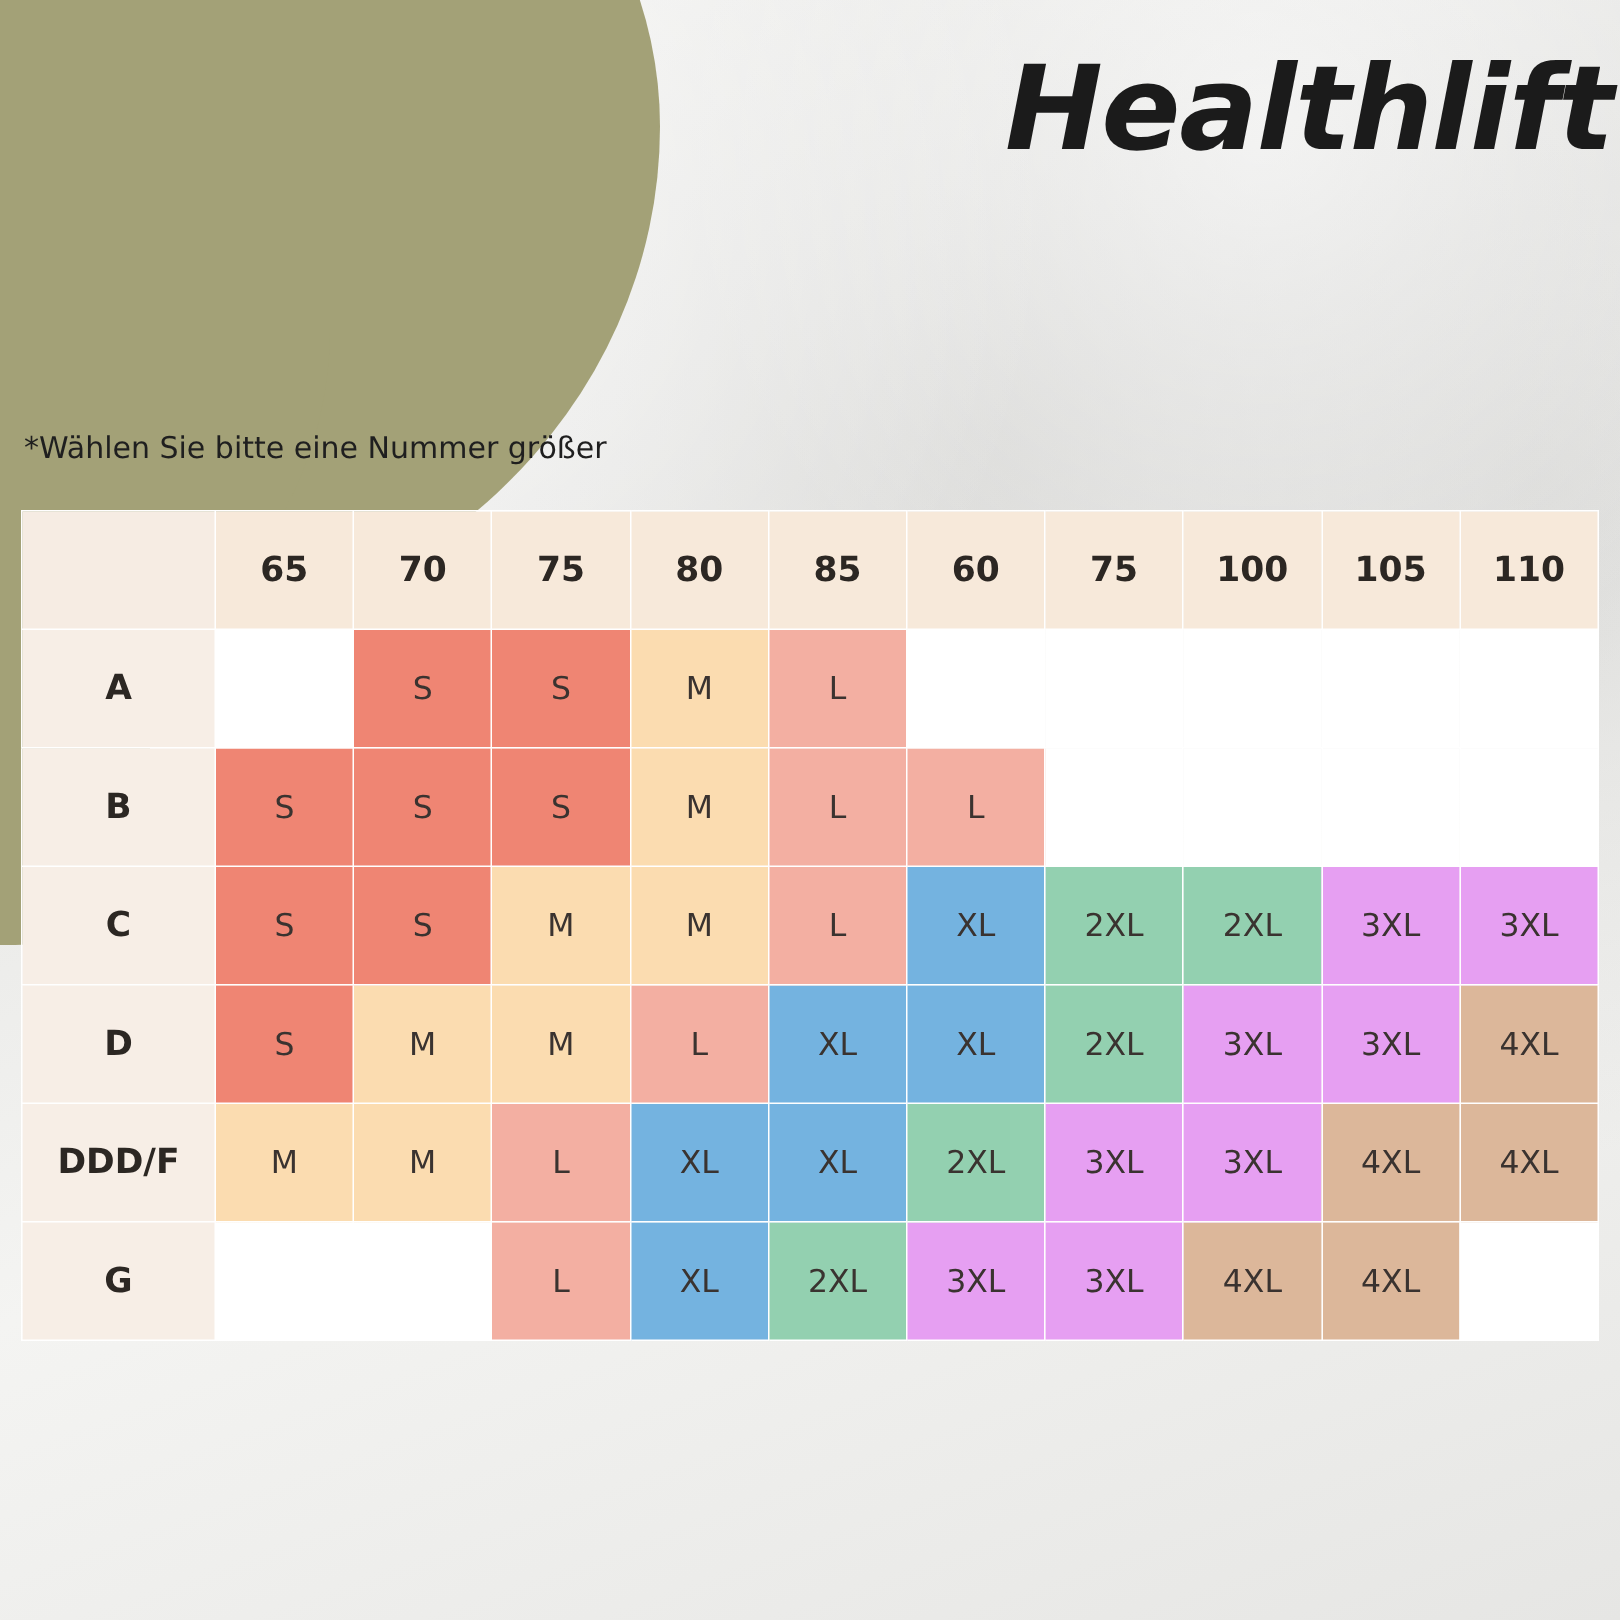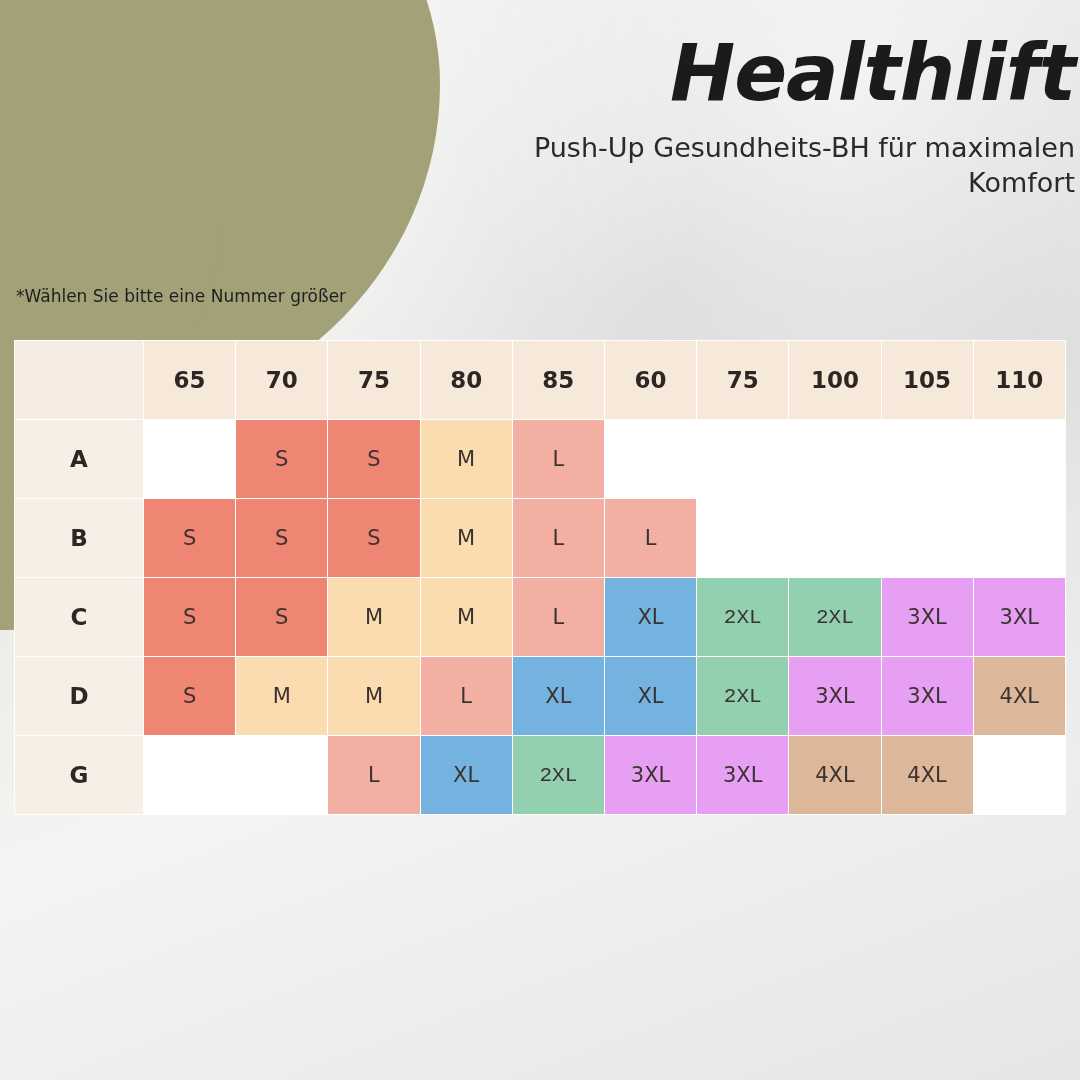--- a/index.html
+++ b/index.html
@@ -81,21 +81,21 @@
     font-size: 27px;
     line-height: 1.3;
     color: #2a2a2a;
     font-family: "DejaVu Sans", sans-serif;
   }
 
   .note {
     position: absolute;
     left: 16px;
     top: 286px;
-    font-size: 17px;
+    font-size: 20px;
     color: #1f1f1f;
   }
 
   
   .table-wrap {
     position: absolute;
     left: 14px;
     top: 340px;
     width: 1044px;
   }
@@ -125,37 +125,35 @@
     background: #f7eee6;
     font-weight: 700;
     font-size: 23px;
     color: #2c2723;
   }
   .c-empty { background: #ffffff; }
   .c-S  { background: #ef8573; }
   .c-M  { background: #fbdcb0; }
   .c-L  { background: #f3afa2; }
   .c-XL { background: #74b3e0; }
-  .c-2XL{ background: #93d0b0; font-family: Liberation Mono, monospace; }
+  .c-2XL{ background: #93d0b0; }
   .c-3XL{ background: #e69ff2; margin-left: 19px; }
   .c-4XL{ background: #dcb79a; }
 </style>
 </head>
 <body>
 
 <div id="page">
   <div class="bg-texture"></div>
   <div class="olive-blob"></div>
   <div class="olive-blob2"></div>
   <div class="olive-tail"></div>
 
   <div class="brand">
     <h1 class="brand-title">Healthlift</h1>
-    <p class="brand-sub">Push-Up Gesundheits-BH für
-maximalen Komfort</p>
   </div>
 
   <div class="note">*Wählen Sie bitte eine Nummer größer</div>
 
   <div class="table-wrap">
     <table class="size-chart">
       <thead>
         <tr>
           <th class="corner-cell"></th>
         <th class="col-head">65</th>
@@ -217,20 +215,33 @@
             <td class="c-M">M</td>
             <td class="c-L">L</td>
             <td class="c-XL">XL</td>
             <td class="c-XL">XL</td>
             <td class="c-2XL">2XL</td>
             <td class="c-3XL">3XL</td>
             <td class="c-3XL">3XL</td>
             <td class="c-4XL">4XL</td>
           </tr>
           <tr>
+            <th class="row-head">DDD/F</th>
+            <td class="c-M">M</td>
+            <td class="c-M">M</td>
+            <td class="c-L">L</td>
+            <td class="c-XL">XL</td>
+            <td class="c-XL">XL</td>
+            <td class="c-2XL">2XL</td>
+            <td class="c-3XL">3XL</td>
+            <td class="c-3XL">3XL</td>
+            <td class="c-4XL">4XL</td>
+            <td class="c-4XL">4XL</td>
+          </tr>
+          <tr>
             <th class="row-head">G</th>
             <td class="c-empty"></td>
             <td class="c-empty"></td>
             <td class="c-L">L</td>
             <td class="c-XL">XL</td>
             <td class="c-2XL">2XL</td>
             <td class="c-3XL">3XL</td>
             <td class="c-3XL">3XL</td>
             <td class="c-4XL">4XL</td>
             <td class="c-4XL">4XL</td>

